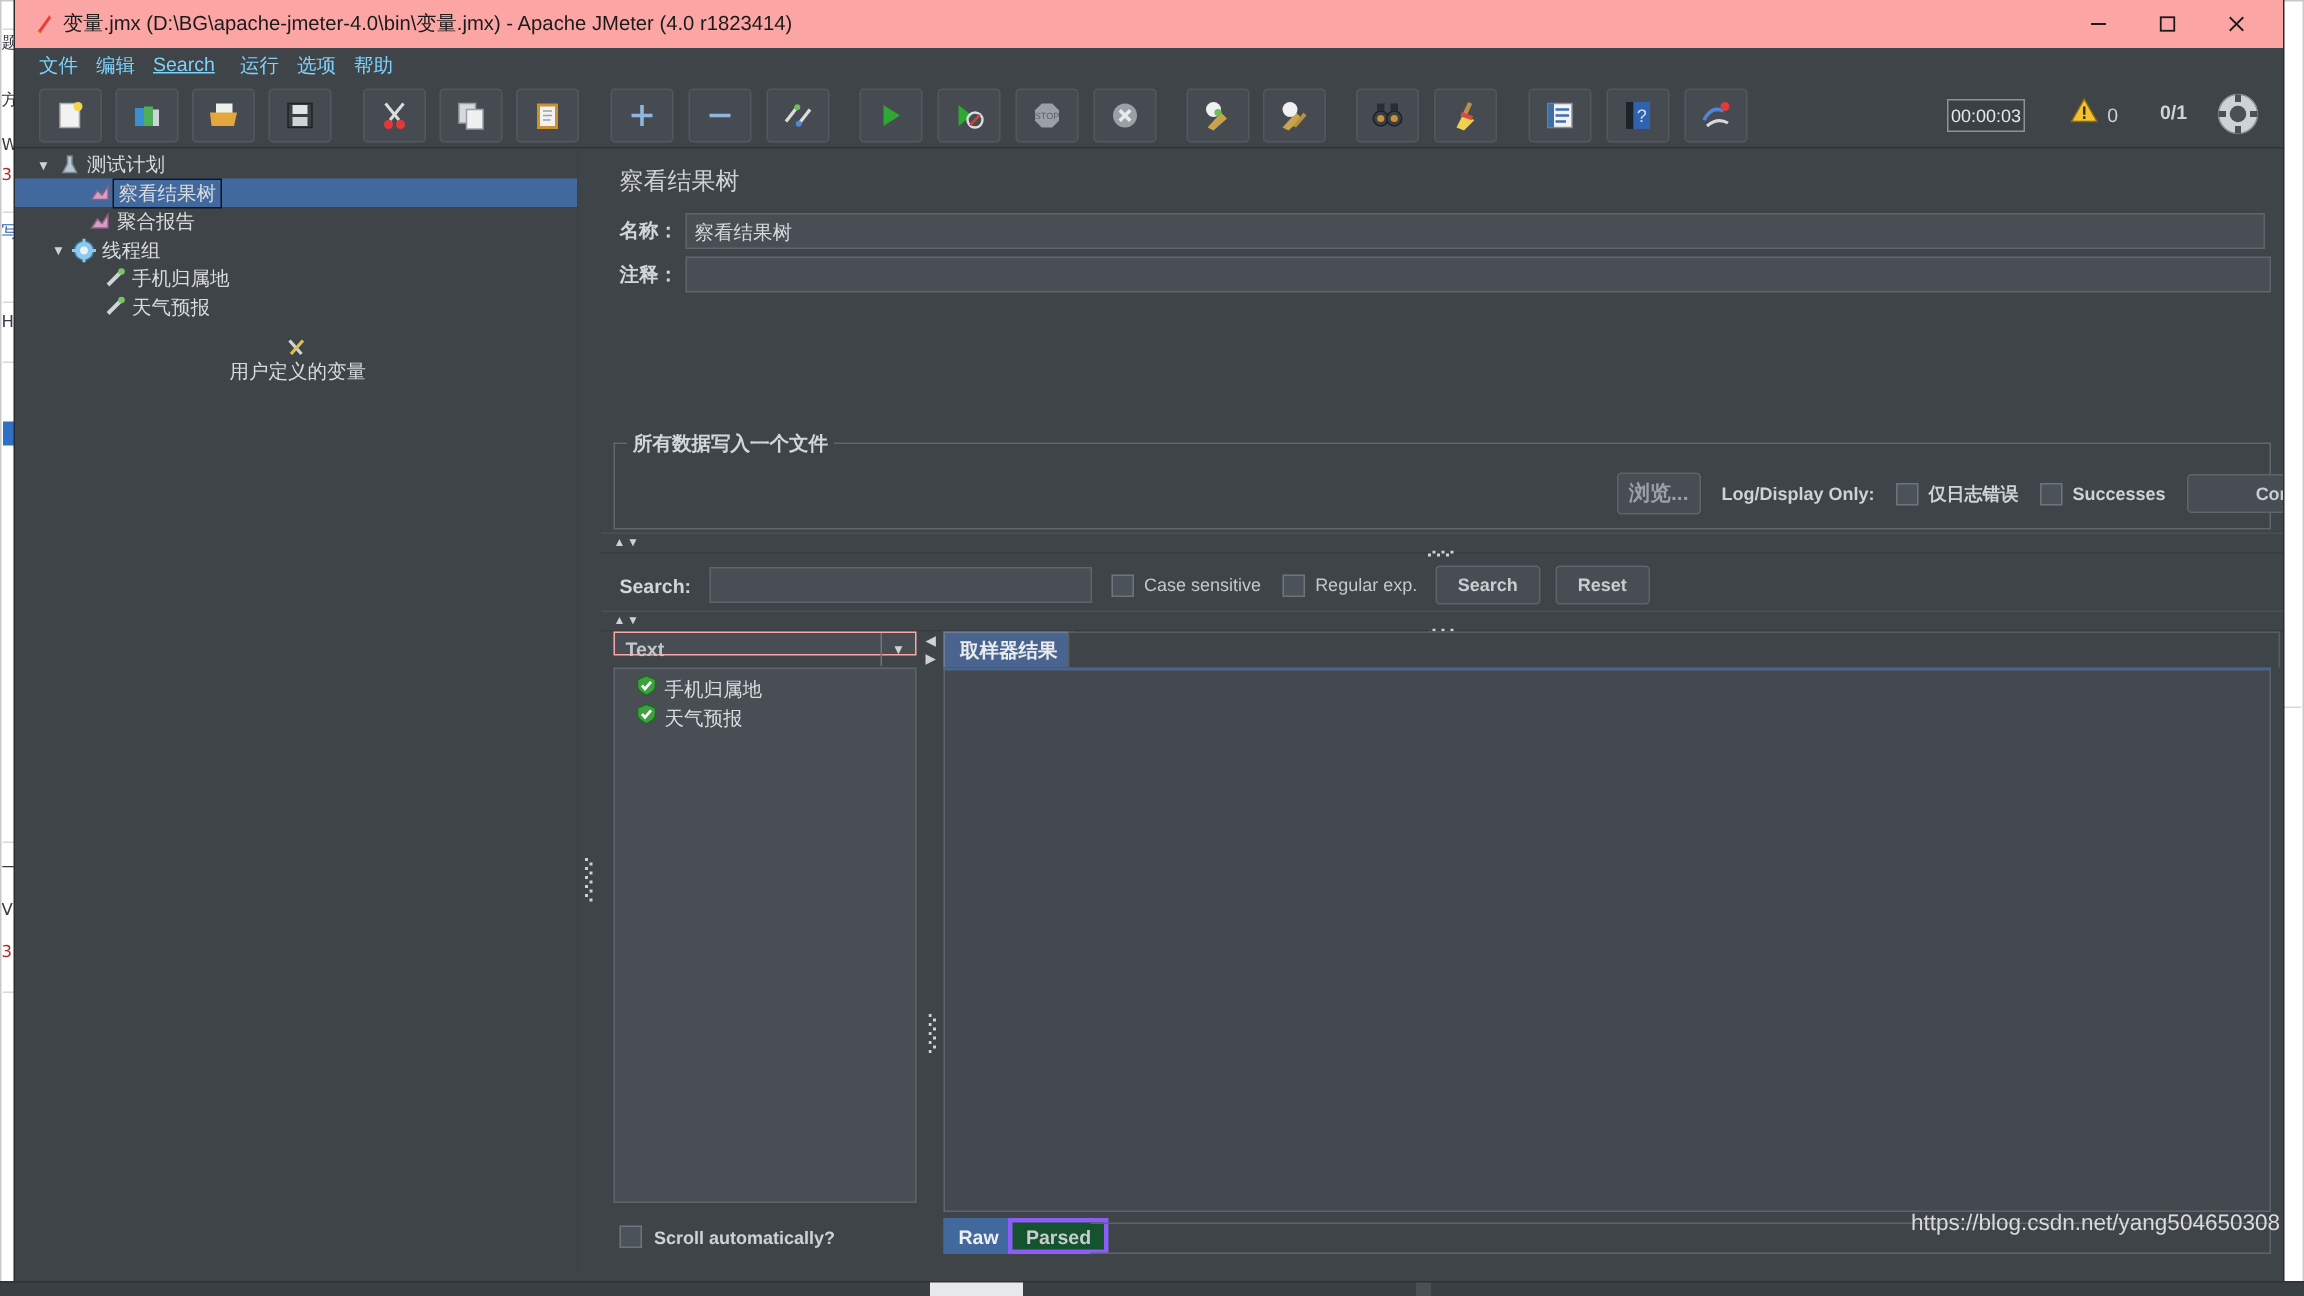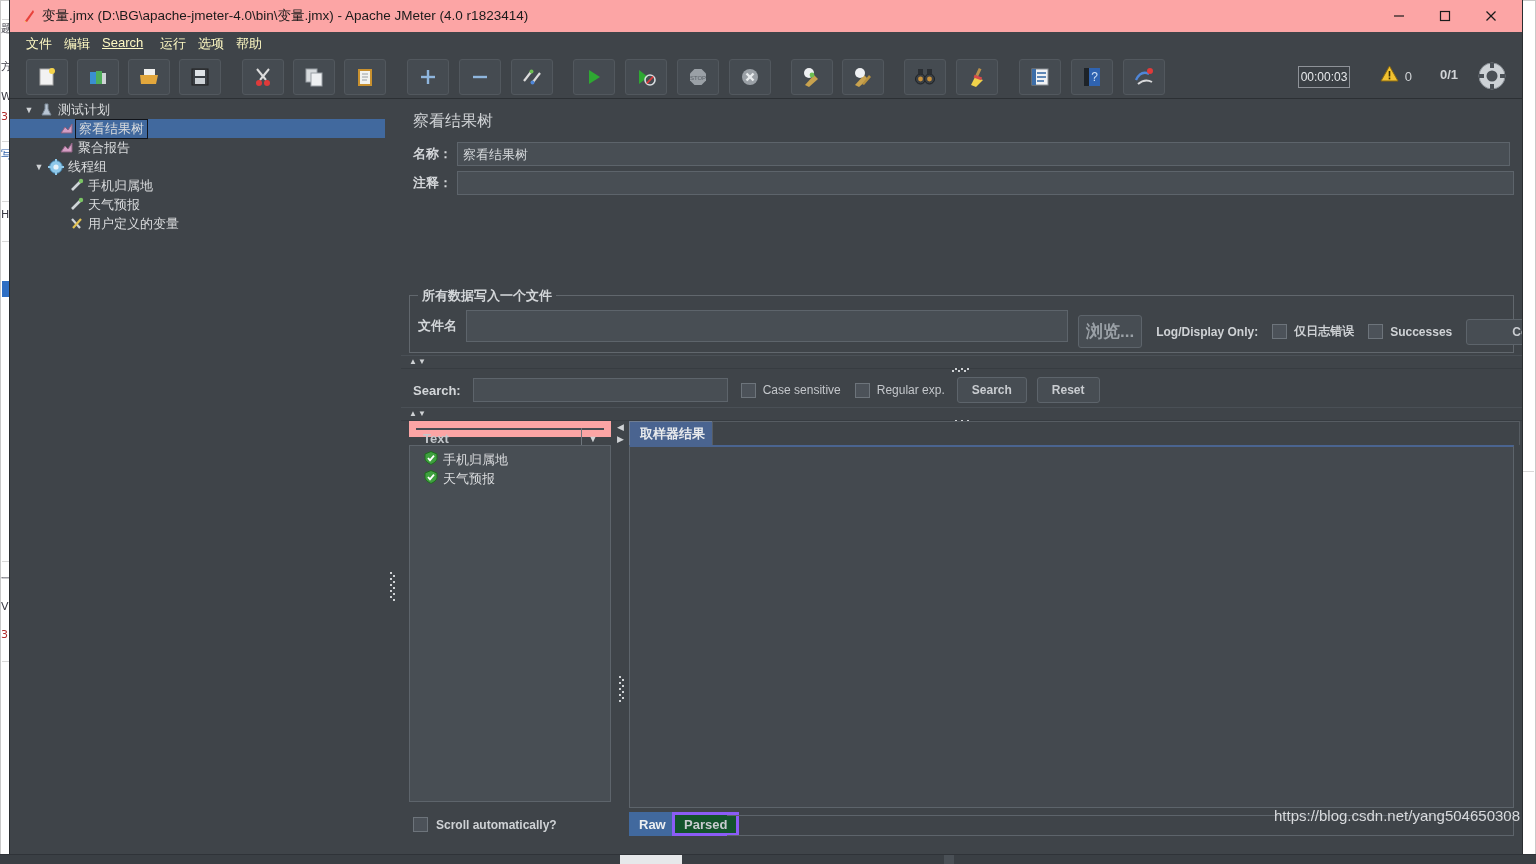--- a/index.html
+++ b/index.html
@@ -22,21 +22,21 @@
   
   #titlebar{position:absolute;left:0;top:0;right:0;height:32px;background:#fca5a5;border-bottom:1px solid #dcdcdc;}
   #titlebar .tb-icon{position:absolute;left:10px;top:7px;width:18px;height:18px;}
   #titlebar .tb-text{position:absolute;left:32px;top:7px;font-size:13.5px;color:#1b1b1b;white-space:nowrap;font-family:"Liberation Sans",sans-serif;}
   .wbtn{position:absolute;top:0;width:46px;height:31px;display:flex;align-items:center;justify-content:center;}
   .wbtn svg{display:block;}
   #w-min{right:100px;} #w-max{right:54px;} #w-close{right:8px;}
 
   
   #menubar{position:absolute;left:0;top:32px;right:0;height:22px;background:#3f4449;}
-  .menu-item{position:absolute;top:3px;font-size:13px;color:#fef9c3;white-space:nowrap;padding:0 2px;}
+  .menu-item{position:absolute;top:3px;font-size:13px;color:#7dd3fc;white-space:nowrap;padding:0 2px;}
   .menu-item u{text-decoration:underline;}
 
   
   #toolbar{position:absolute;left:0;top:54px;right:0;height:44px;background:#3f4449;border-bottom:1px solid #2c3034;}
   .tbtn{position:absolute;top:5px;width:40px;height:34px;border:1px solid #52585e;border-radius:3px;background:#454b51;display:flex;align-items:center;justify-content:center;}
   .tsep{position:absolute;top:8px;width:1px;height:28px;background:#4e545a;}
 
   #timer{position:absolute;right:172px;top:12px;width:50px;height:20px;border:1px solid #8e9298;background:#3b4045;color:#e6e8ea;font-size:12px;line-height:20px;text-align:center;font-family:"Liberation Sans",sans-serif;}
   #warnbox{position:absolute;right:110px;top:11px;display:flex;align-items:center;gap:6px;}
   #warnbox .wtxt{font-size:13px;color:#d0d3d6;}
@@ -63,34 +63,34 @@
 
   .frow{position:absolute;display:flex;align-items:center;}
   .flabel{font-size:13px;color:#d3d6d9;white-space:nowrap;font-weight:bold;}
   .finput{background:#484e54;border:1px solid #5d646b;color:#d7dadd;font-size:13px;padding:2px 5px;box-sizing:border-box;height:24px;line-height:19px;white-space:nowrap;overflow:hidden;}
 
   
   #filegroup{position:absolute;left:8px;top:196px;right:8px;height:58px;border:1px solid #61676d;box-sizing:border-box;}
   #filegroup .gtitle{position:absolute;left:8px;top:-9px;background:#3f4449;padding:0 4px;font-size:13px;color:#d3d6d9;font-weight:bold;white-space:nowrap;}
 
   .jbtn{background:#474d53;border:1px solid #5d646b;border-radius:3px;color:#c9ccd0;font-size:12px;padding:5px 10px;white-space:nowrap;font-weight:bold;}
-  .jbtn.small{font-size:17px;padding:4px 7px;color:#9aa0a6;}
+  .jbtn.small{font-size:14px;padding:4px 7px;color:#9aa0a6;}
   .cbox{width:13px;height:13px;background:#4c5259;border:1px solid #6d747b;display:inline-block;}
   .ctext{font-size:12px;color:#cfd2d5;white-space:nowrap;font-weight:bold;}
   .ctext.reg{font-weight:normal;color:#c4c7cb;}
 
   
   .hsplit{position:absolute;left:0;right:0;height:12px;background:#3f4449;border-top:1px solid #4a5056;border-bottom:1px solid #373c41;}
   .hsplit .arrows{position:absolute;left:8px;top:2px;color:#cfd2d5;font-size:8px;letter-spacing:1px;line-height:8px;}
   .hsplit .dots{position:absolute;left:50%;top:3px;transform:translateX(-50%);}
 
   
   #resultsarea{position:absolute;left:8px;top:322px;right:8px;bottom:8px;}
   #leftres{position:absolute;left:0;top:0;width:206px;bottom:0;}
-  #rendercombo{position:absolute;left:0;top:0;width:202px;height:16px;background:#474d53;border:7px solid #fca5a5;box-sizing:border-box;}
+  #rendercombo{position:absolute;left:0;top:0;width:202px;height:16px;background:#474d53;border:1px solid #fca5a5;box-sizing:border-box;}
   #rendercombo .cbtxt{position:absolute;left:7px;top:3px;font-size:13px;color:#c3c7cb;font-weight:bold;}
   #rendercombo .cbarrow{position:absolute;right:0;top:0;width:22px;height:22px;border-left:1px solid #6f767d;display:flex;align-items:center;justify-content:center;color:#cfd2d5;font-size:9px;}
   #restree{position:absolute;left:0;top:24px;width:202px;bottom:36px;background:#484e54;border:1px solid #5d646b;box-sizing:border-box;overflow:hidden;}
   .rnode{position:absolute;left:14px;height:19px;display:flex;align-items:center;gap:5px;}
   .rnode .rlabel{font-size:13px;color:#dadcde;white-space:nowrap;}
   #scrollauto{position:absolute;left:4px;bottom:6px;display:flex;align-items:center;gap:8px;justify-content:space-between;}
 
   
   #ivsplit{position:absolute;left:206px;top:0;width:14px;bottom:0;}
   #ivsplit .arr{position:absolute;left:2px;color:#cfd2d5;font-size:9px;line-height:9px;}
@@ -425,21 +425,21 @@
       <div class="tnode" style="top:96px;">
         <span class="twist" style="margin-left:42px;"></span>
         <span class="ticon">
             <svg width="15" height="15" viewBox="0 0 15 15">
               <line x1="3" y1="12" x2="12" y2="3" stroke="#cfd4d8" stroke-width="2.6"></line>
               <circle cx="12" cy="3" r="2.2" fill="#7bc464"></circle>
             </svg>
           </span>
         <span class="tlabel">天气预报</span>
       </div>
-      <div class="tnode" style="top:115px;">
+      <div class="tnode" style="top:125px;flex-direction:column;">
         <span class="twist" style="margin-left:42px;"></span>
         <span class="ticon">
             <svg width="15" height="15" viewBox="0 0 15 15">
               <line x1="3" y1="3" x2="11" y2="12" stroke="#cfd4d8" stroke-width="2.2"></line>
               <line x1="12" y1="3" x2="4" y2="12" stroke="#e0c050" stroke-width="2.2"></line>
             </svg>
           </span>
         <span class="tlabel">用户定义的变量</span>
       </div>
     </div>
@@ -470,24 +470,20 @@
         <span class="finput" style="flex:1;">察看结果树</span>
       </div>
 
       <div class="frow" style="left:12px;top:72px;right:8px;">
         <span class="flabel" style="width:44px;">注释：</span>
         <span class="finput" style="flex:1;"></span>
       </div>
 
       <div id="filegroup">
         <span class="gtitle">所有数据写入一个文件</span>
-        <div class="frow" style="left:8px;top:14px;">
-          <span class="flabel" style="width:48px;">文件名</span>
-          <span class="finput" style="width:602px;height:32px;line-height:27px;"></span>
-        </div>
         <div class="frow" style="left:668px;top:19px;gap:0;">
           <span class="jbtn small">浏览...</span>
           <span class="ctext" style="margin-left:14px;">Log/Display Only:</span>
           <span class="cbox" style="margin-left:14px;"></span>
           <span class="ctext" style="margin-left:7px;">仅日志错误</span>
           <span class="cbox" style="margin-left:14px;"></span>
           <span class="ctext" style="margin-left:7px;">Successes</span>
           <span class="jbtn" style="margin-left:14px;padding-left:45px;">Configure</span>
         </div>
       </div>

